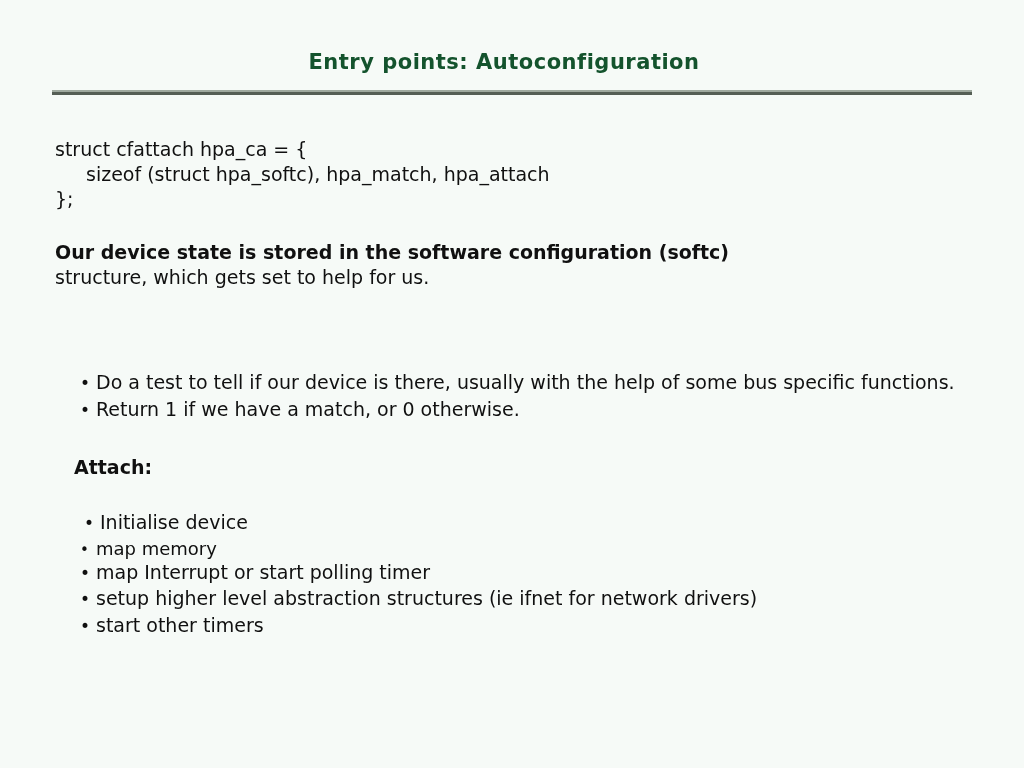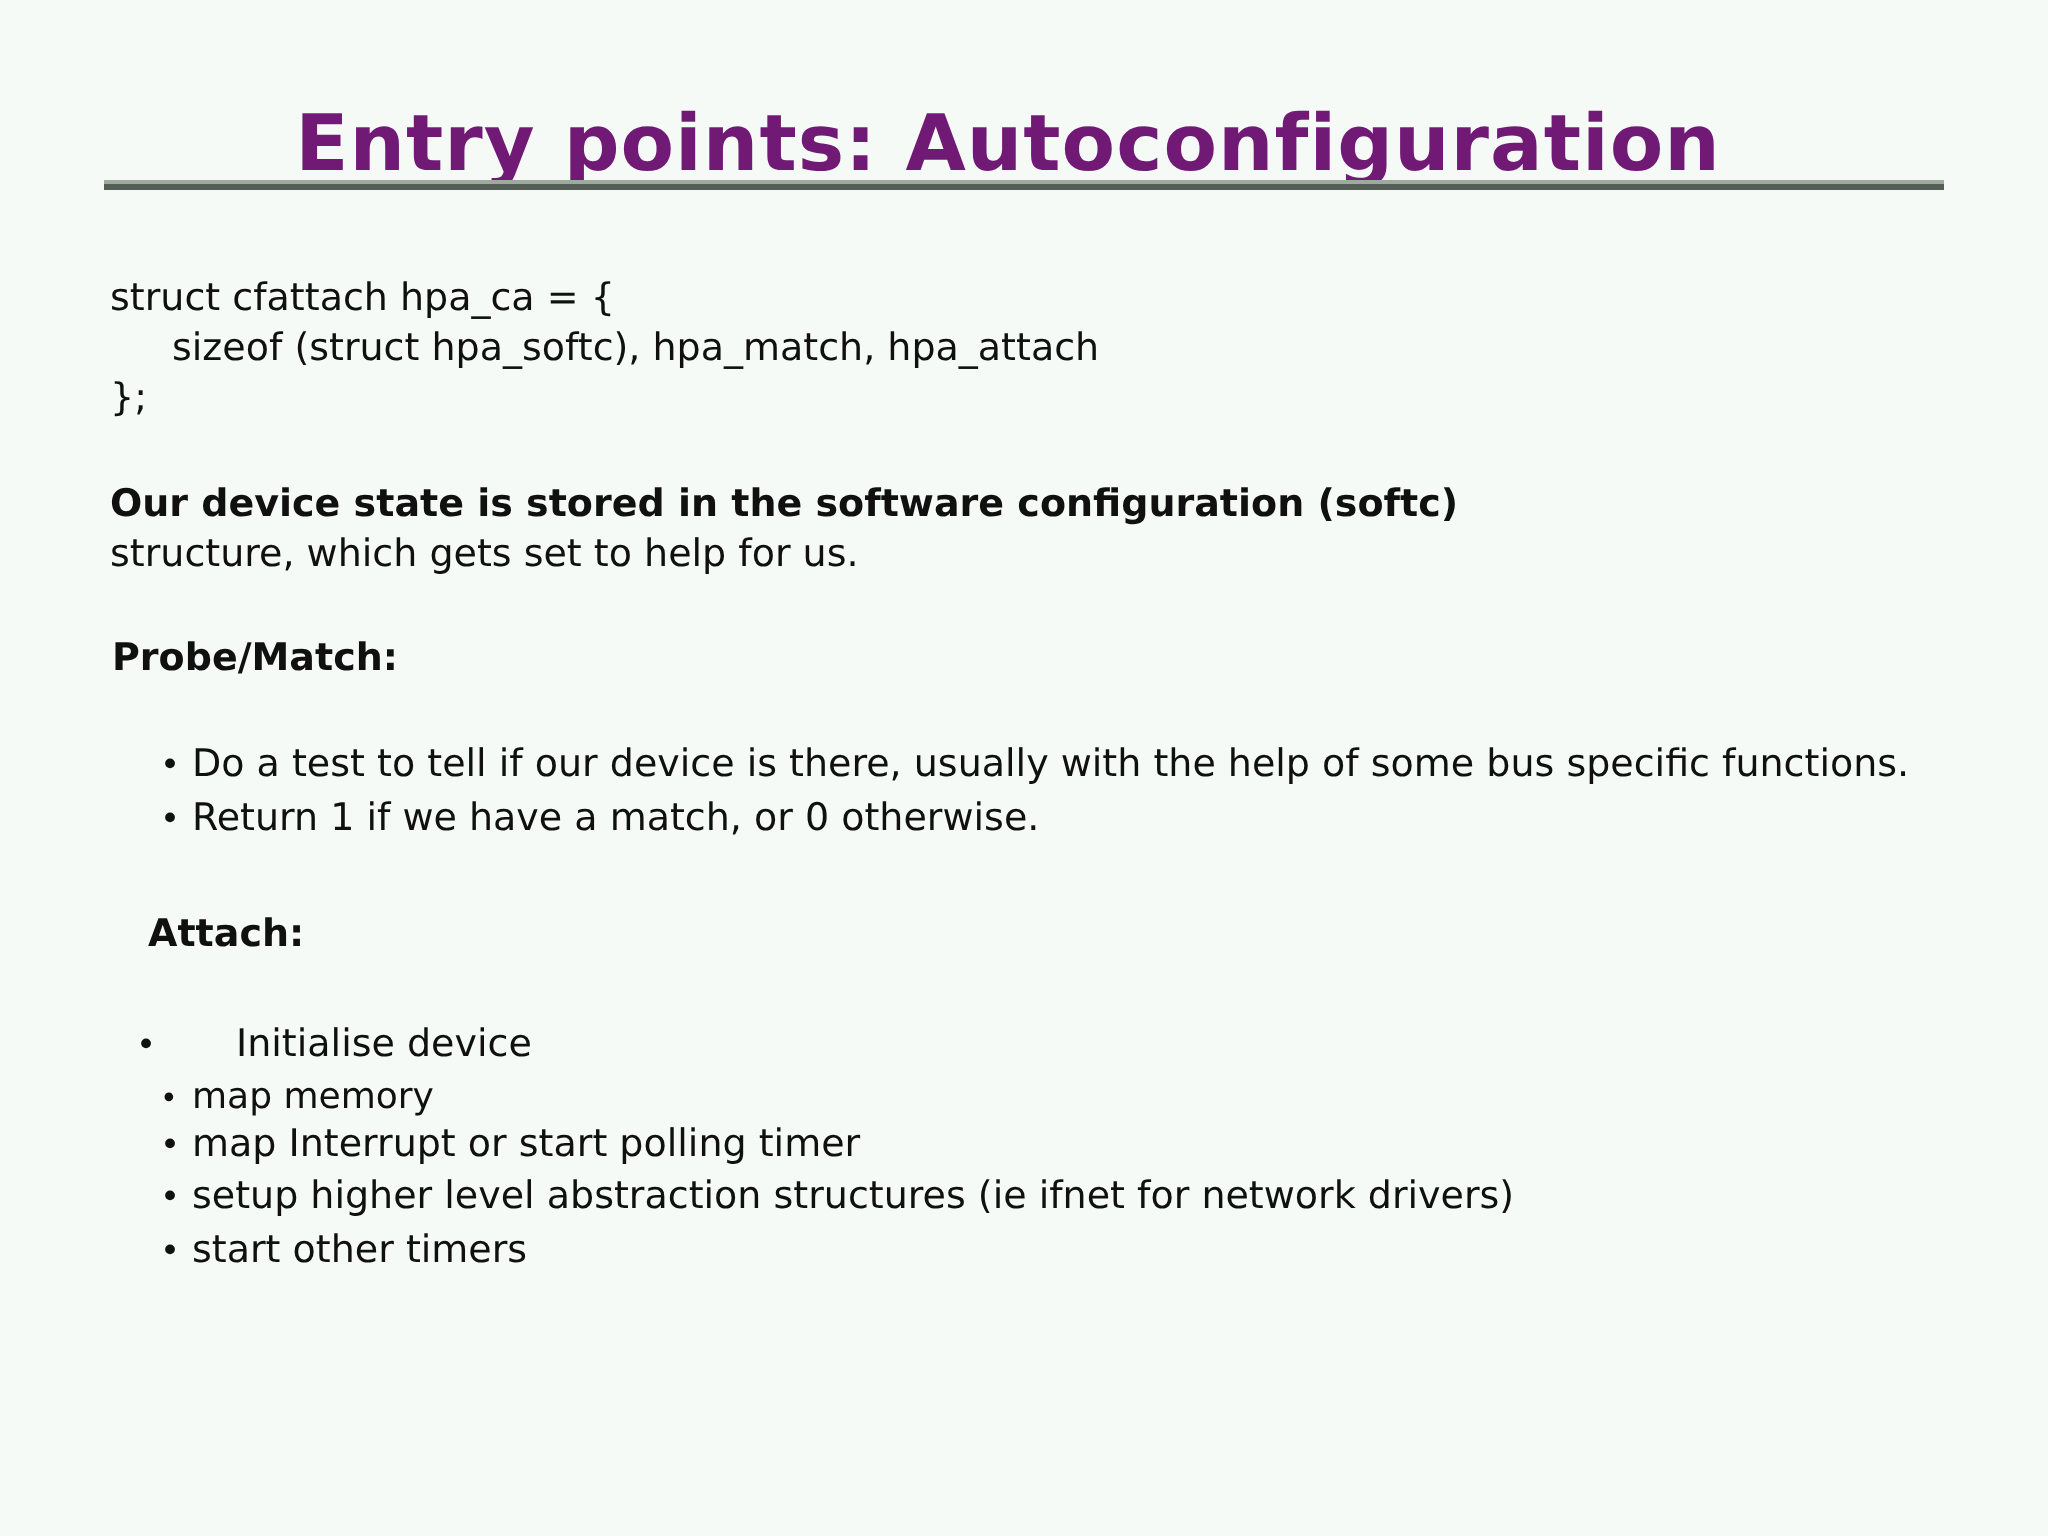--- a/index.html
+++ b/index.html
@@ -22,23 +22,23 @@
 
   
   #slide-title {
     position: absolute;
     left: 0;
     top: 50px;
     width: 1008px;
     text-align: center;
     font-family: "DejaVu Sans", sans-serif;
     font-weight: bold;
-    font-size: 39px;
+    font-size: 21px;
     letter-spacing: 0.5px;
-    color: #701a75;
+    color: #14532d;
     white-space: nowrap;
   }
 
   
   #title-rule {
     position: absolute;
     left: 52px;
     top: 90px;
     width: 920px;
     height: 5px;
@@ -135,35 +135,34 @@
     <div class="line code-line" style="left:55px; top:137px;">struct cfattach hpa_ca = {</div>
 
     <div class="line code-line code-indent" style="left:86px; top:162px;">sizeof (struct hpa_softc), hpa_match, hpa_attach</div>
 
     <div class="line code-line" style="left:55px; top:187px;">};</div>
 
     <div class="line para-line" style="left:55px; top:240px;font-weight:bold;">Our device state is stored in the software configuration (softc)</div>
 
     <div class="line para-line" style="left:55px; top:265px;">structure, which gets set to help for us.</div>
 
-    <div class="line section-head" style="left:56px; top:317px;">Probe/Match:</div>
 
     <div class="bullet-item" style="left:80px; top:371px;">
       <span class="bullet-dot"></span>
       <span class="bullet-text">Do a test to tell if our device is there, usually with the help of some bus specific functions.</span>
     </div>
 
     <div class="bullet-item" style="left:80px; top:398px;">
       <span class="bullet-dot"></span>
       <span class="bullet-text">Return 1 if we have a match, or 0 otherwise.</span>
     </div>
 
     <div class="line section-head" style="left:74px; top:455px;">Attach:</div>
 
-    <div class="bullet-item" style="left:68px; top:511px;gap:34px;">
+    <div class="bullet-item" style="left:84px; top:511px;">
       <span class="bullet-dot"></span>
       <span class="bullet-text">Initialise device</span>
     </div>
 
     <div class="bullet-item small" style="left:80px; top:538px;">
       <span class="bullet-dot"></span>
       <span class="bullet-text">map memory</span>
     </div>
 
     <div class="bullet-item" style="left:80px; top:561px;">

